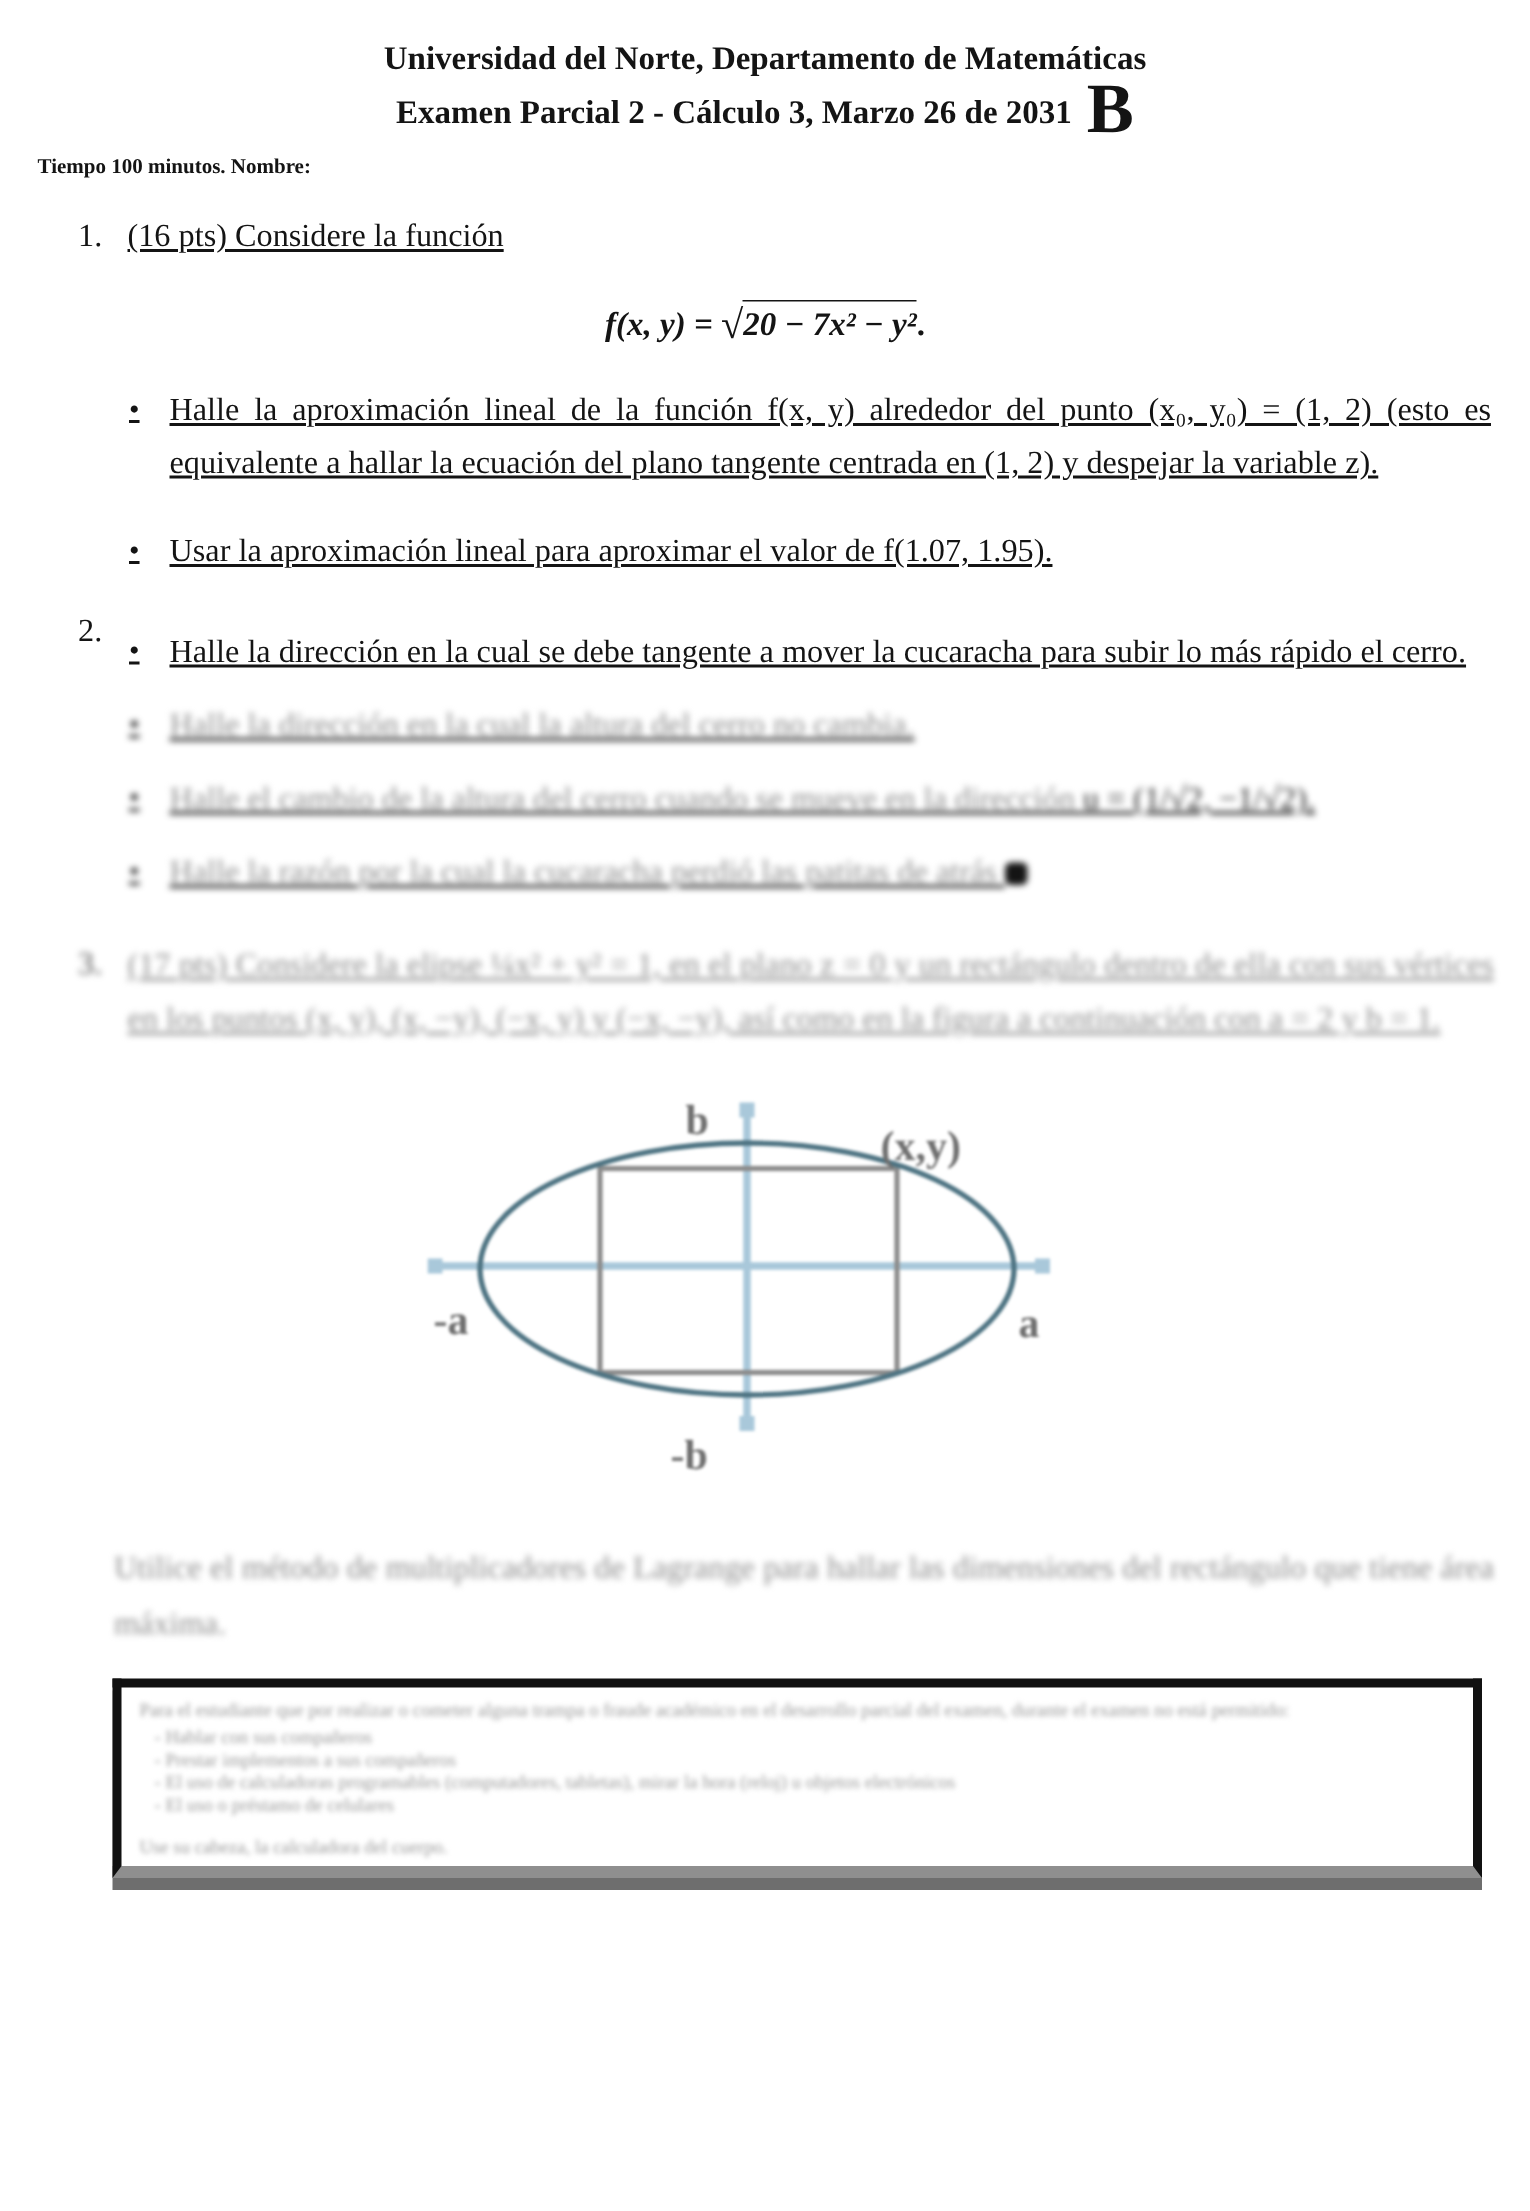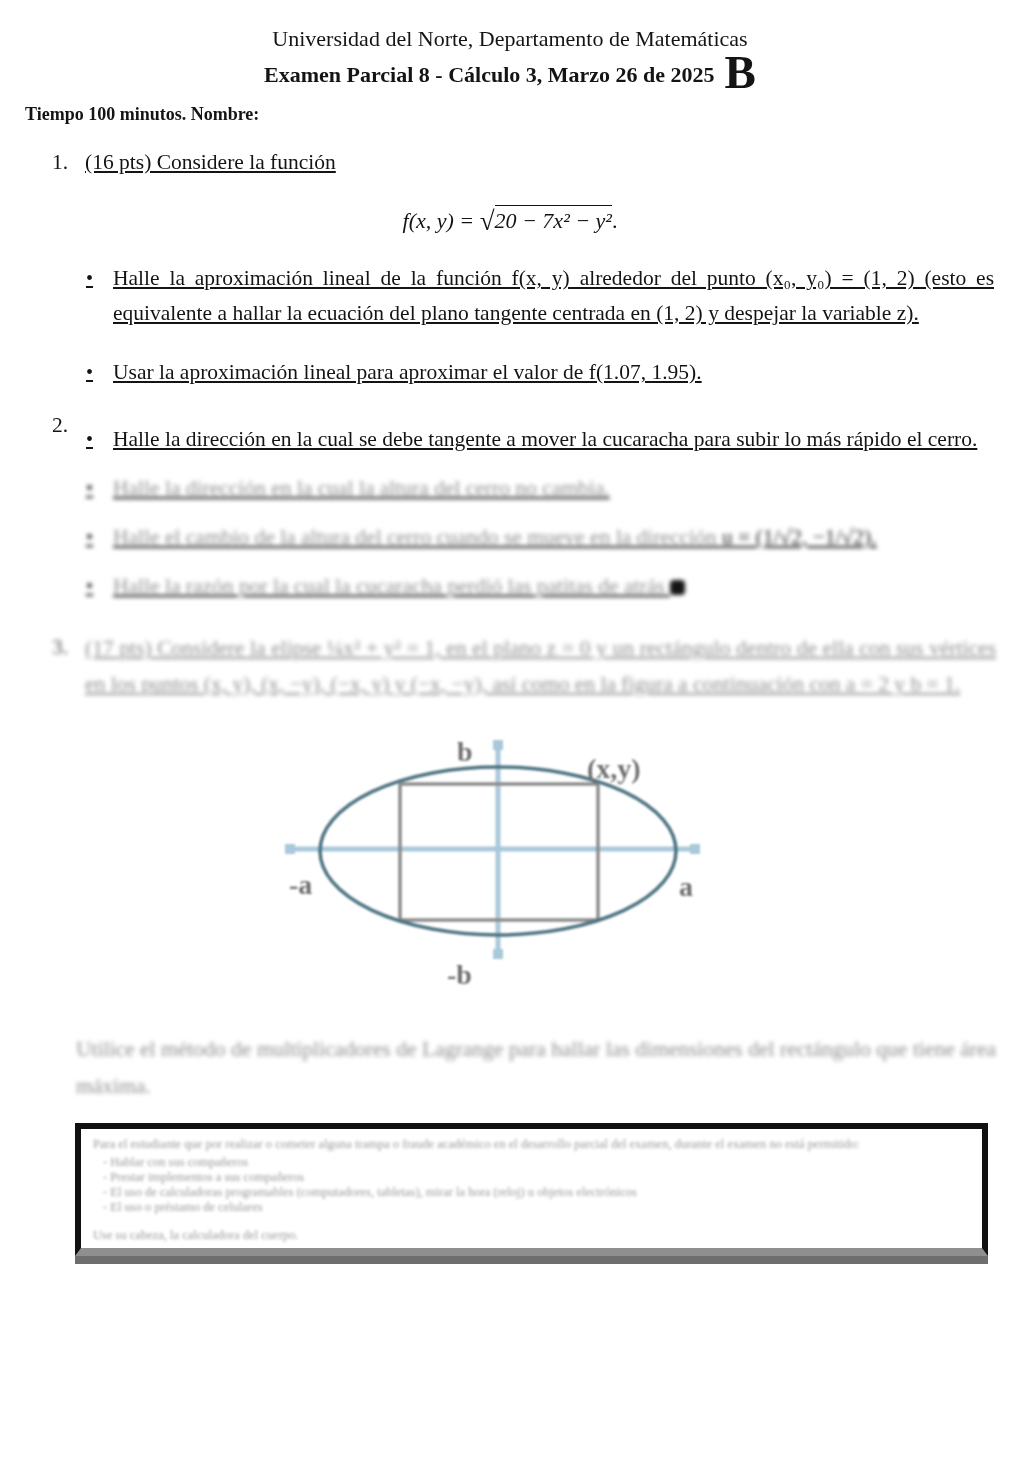--- a/index.html
+++ b/index.html
@@ -4,32 +4,32 @@
 <style>
   html,body{margin:0;padding:0;background:#ffffff;}
   body{
     width:1020px;height:1474px;overflow:hidden;
     font-family:"Liberation Serif","DejaVu Serif",serif;
     color:#141414;
     -webkit-font-smoothing:antialiased;
   }
   .center{text-align:center;}
 
-  .header1{padding-top:26px;font-size:22px;font-weight:normal;}
+  .header1{padding-top:26px;font-size:22px;font-weight:bold;}
   .header2{margin-top:10px;font-size:22px;font-weight:bold;}
   .version-letter{font-size:47px;font-weight:bold;line-height:0;vertical-align:-6px;margin-left:10px;}
 
-  .tiempo{margin:16px 0 0 25px;font-size:18px;font-weight:bold;}
+  .tiempo{margin:16px 0 0 25px;font-size:14px;font-weight:bold;}
 
   .q-row{display:flex;margin-left:52px;margin-right:24px;}
   .q-num{width:33px;flex:0 0 33px;font-size:21.5px;line-height:35px;}
   .q-body{flex:1;font-size:21.5px;line-height:35px;text-decoration:underline;}
   .q1-row{margin-top:20px;}
 
-  .formula-line{margin-top:26px;text-align:center;font-size:22px;}
+  .formula-line{margin-top:26px;text-align:center;font-size:22px;font-weight:bold;}
   .math{font-style:italic;}
   .rad-sym{font-size:27px;font-style:normal;vertical-align:-2px;}
   .radicand{border-top:1.7px solid #141414;padding-top:2px;font-style:italic;}
 
   .bullet-row{display:flex;margin-top:24px;}
   .bullet-row.tight{margin-top:14px;}
   .bullet-dot{width:27px;flex:0 0 27px;text-align:left;padding-left:1px;font-size:20px;}
   .bullet-text{flex:1;text-align:justify;margin-right:2px;}
 
   .q2-row{margin-top:18px;}
@@ -61,21 +61,21 @@
   .rules-inner{filter:blur(1.6px);color:#9a9a9a;font-size:12.5px;line-height:14px;font-family:"Liberation Serif","DejaVu Serif",serif;}
   .rules-intro{margin:2px 0 4px 0;}
   .rules-item{margin:0 0 1px 10px;}
   .rules-footer{margin:14px 0 2px 0;}
 </style>
 </head>
 <body>
 
 <div class="header1 center">Universidad del Norte, Departamento de Matemáticas</div>
 <div class="header2 center">
-  <span>Examen Parcial 8 - Cálculo 3, Marzo 26 de 2025</span><span class="version-letter">B</span>
+  <span>Examen Parcial 2 - Cálculo 3, Marzo 26 de 2031</span><span class="version-letter">B</span>
 </div>
 
 <div class="tiempo">Tiempo 100 minutos. Nombre:</div>
 
 <div class="q-row q1-row">
   <span class="q-num">1.</span>
   <div class="q-body">
     <div>(16 pts) Considere la función</div>
   </div>
 </div>

